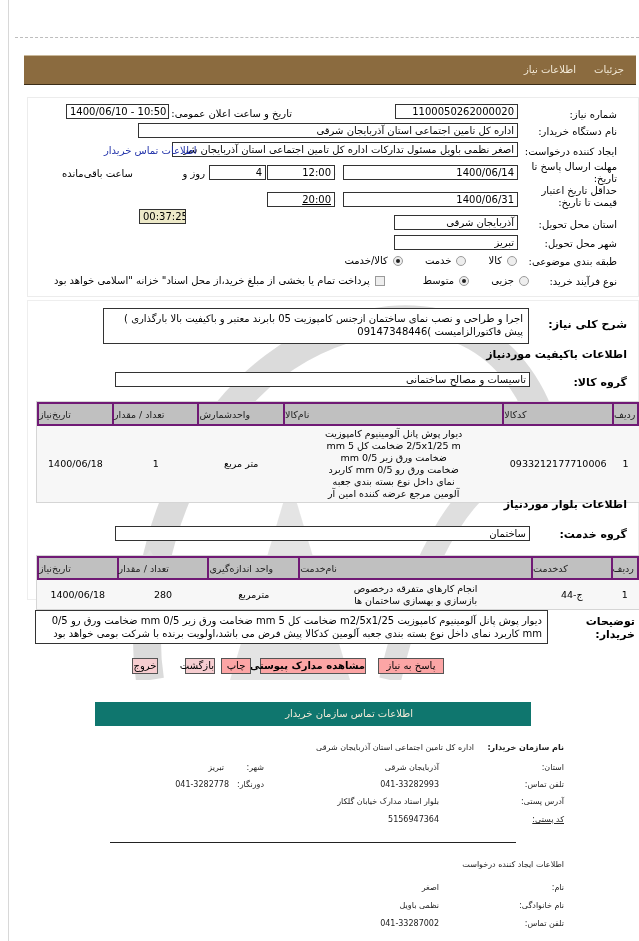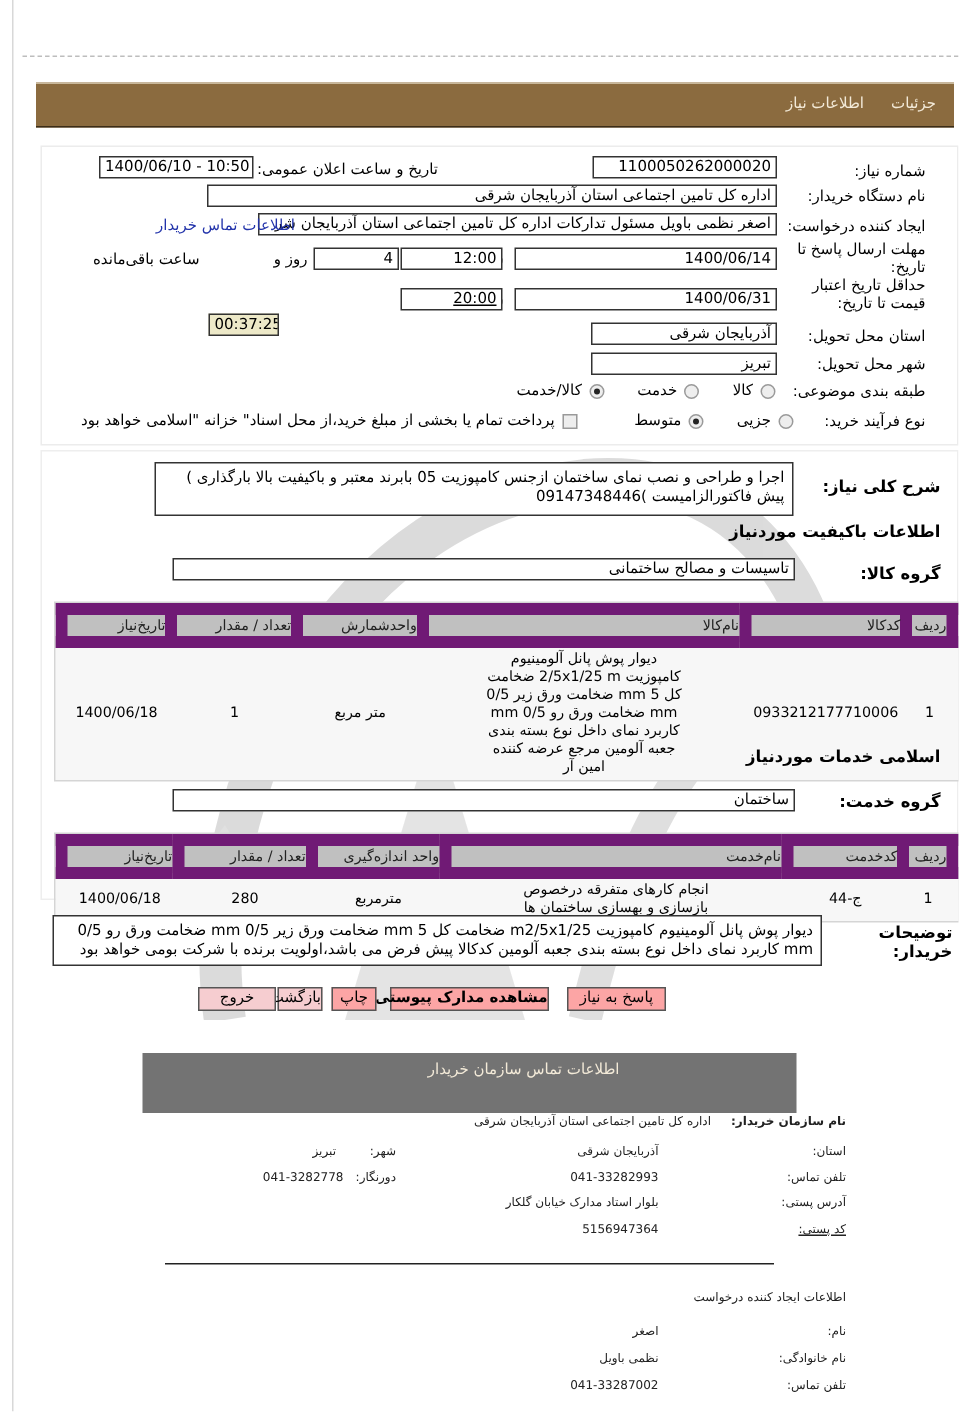--- a/index.html
+++ b/index.html
@@ -21,29 +21,29 @@
   .radio.on::after { content: ""; position: absolute; left: 2px; top: 2px; width: 4px; height: 4px; border-radius: 50%; background: #222; }
   .chk { display: inline-block; width: 10px; height: 10px; border: 1px solid #9a9a9a; background: #eee; vertical-align: middle; }
   .optrow { position: absolute; display: flex; align-items: center; gap: 5px; white-space: nowrap; font-size: 10px; }
 
   .watermark { position: absolute; left: 90px; top: 300px; width: 470px; height: 380px; pointer-events: none; opacity: 0.35; }
 
   .section-title { position: absolute; font-weight: bold; font-size: 11px; white-space: nowrap; }
   .desc-box { position: absolute; border: 1px solid #333; background: #fff; padding: 3px 5px; font-size: 10px; line-height: 13px; }
 
   table.grid { position: absolute; border-collapse: collapse; font-size: 9.5px; background: #f7f7f7; }
-  table.grid th { background: #c0c0c0; color: #222; font-weight: normal; height: 22px; border: 8px solid #701a75; text-align: right; }
+  table.grid th { background: #c0c0c0; color: #222; font-weight: normal; height: 22px; border: 2px solid #701a75; text-align: left; }
   table.grid td { text-align: center; vertical-align: middle; padding: 2px 3px; line-height: 12px; border-top: 1px solid #e4e4e4; }
   table.grid { outline: 1px solid #d5d5d5; }
 
   .btn { position: absolute; top: 658px; height: 16px; border: 1px solid #555; font-size: 10px; line-height: 14px; text-align: center; white-space: nowrap; cursor: pointer; }
   .btn.green { background: #fca5a5; }
   .btn.red { background: #f6cdd0; }
 
-  .brown2 { position: absolute; left: 95px; top: 702px; width: 436px; height: 40px; background: #737373; padding-left: 10px; }
+  .brown2 { position: absolute; left: 95px; top: 702px; width: 436px; height: 24px; background: #0f766e; padding-left: 10px; }
   .brown2 span { position: absolute; right: 118px; top: 6px; color: #f3ead8; font-size: 10px; }
 
   .c-lbl { position: absolute; font-size: 8px; color: #222; white-space: nowrap; }
   .c-val { position: absolute; font-size: 8px; color: #222; white-space: nowrap; }
   .hr-line { position: absolute; left: 110px; top: 842px; width: 406px; height: 1px; background: #222; }
 </style>
 </head>
 <body>
 
 <div class="left-rule"></div>
@@ -152,21 +152,21 @@
       <td>1</td>
       <td>0933212177710006</td>
       <td style="padding:2px 40px;">دیوار پوش پانل آلومینیوم کامپوزیت 2/5x1/25 m ضخامت کل 5 mm ضخامت ورق زیر 0/5 mm ضخامت ورق رو 0/5 mm کاربرد نمای داخل نوع بسته بندی جعبه آلومین مرجع عرضه کننده امین آر</td>
       <td>متر مربع</td>
       <td>1</td>
       <td>1400/06/18</td>
     </tr>
   </tbody>
 </table>
 
-<span class="section-title" style="right:12px;top:498px;">اسلامی خدمات موردنیاز</span>
+<span class="section-title" style="right:12px;top:498px;">اطلاعات بلوار موردنیاز</span>
 <span class="section-title" style="right:12px;top:528px;">گروه خدمت:</span>
 <div class="box" style="left:115px;top:526px;width:415px;">ساختمان</div>
 
 <table class="grid" style="left:37px;top:556px;width:602px;">
   <thead>
     <tr>
       <th style="width:22px;">ردیف</th>
       <th style="width:70px;">کدخدمت</th>
       <th style="width:205px;">نام‌خدمت</th>
       <th style="width:80px;">واحد اندازه‌گیری</th>
@@ -189,21 +189,21 @@
 <span class="section-title" style="right:4px;top:615px;line-height:13px;">
   <span>توضیحات</span><br>
   <span>خریدار:</span>
 </span>
 <div class="desc-box" style="left:35px;top:610px;width:513px;height:34px;">دیوار پوش پانل آلومینیوم کامپوزیت m2/5x1/25 ضخامت کل 5 mm ضخامت ورق زیر 0/5 mm ضخامت ورق رو 0/5 mm کاربرد نمای داخل نوع بسته بندی جعبه آلومین کدکالا پیش فرض می باشد،اولویت برنده با شرکت بومی خواهد بود</div>
 
 <div class="btn green" style="left:378px;width:66px;">پاسخ به نیاز</div>
 <div class="btn green" style="left:260px;width:106px;font-weight:bold;">مشاهده مدارک پیوستی (1)</div>
 <div class="btn green" style="left:221px;width:30px;">چاپ</div>
 <div class="btn red" style="left:185px;width:30px;">بازگشت</div>
-<div class="btn red" style="left:132px;width:52px;">خروج</div>
+<div class="btn red" style="left:132px;width:26px;">خروج</div>
 
 <div class="brown2">
   <span>اطلاعات تماس سازمان خریدار</span>
 </div>
 
 <span class="c-lbl" style="right:75px;top:743px;font-weight:bold;">نام سازمان خریدار:</span>
 <span class="c-val" style="right:165px;top:743px;">اداره کل تامین اجتماعی استان آذربایجان شرقی</span>
 
 <span class="c-lbl" style="right:75px;top:763px;">استان:</span>
 <span class="c-val" style="right:200px;top:763px;">آذربایجان شرقی</span>

